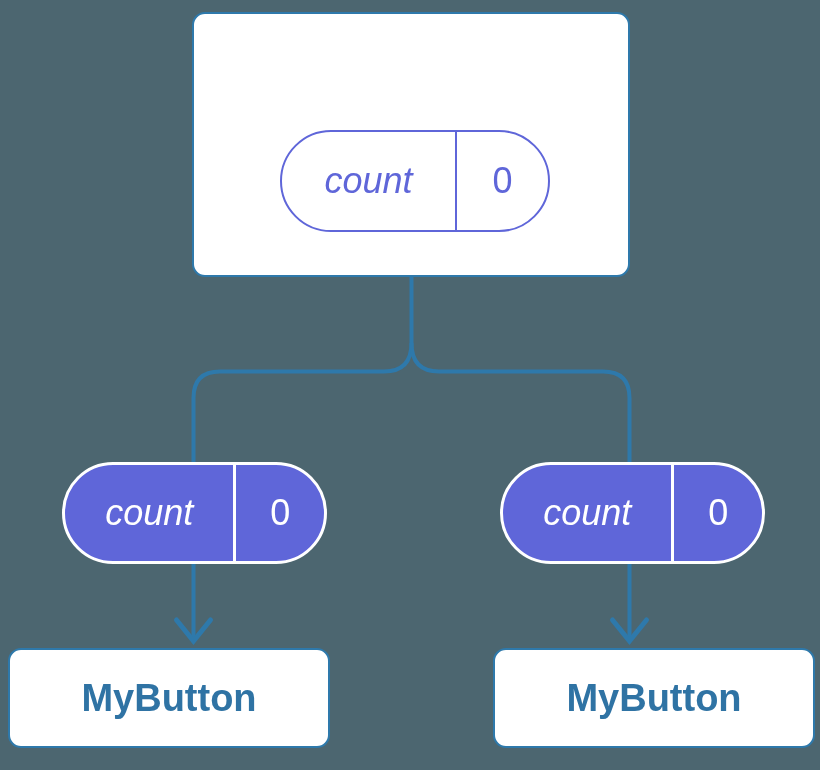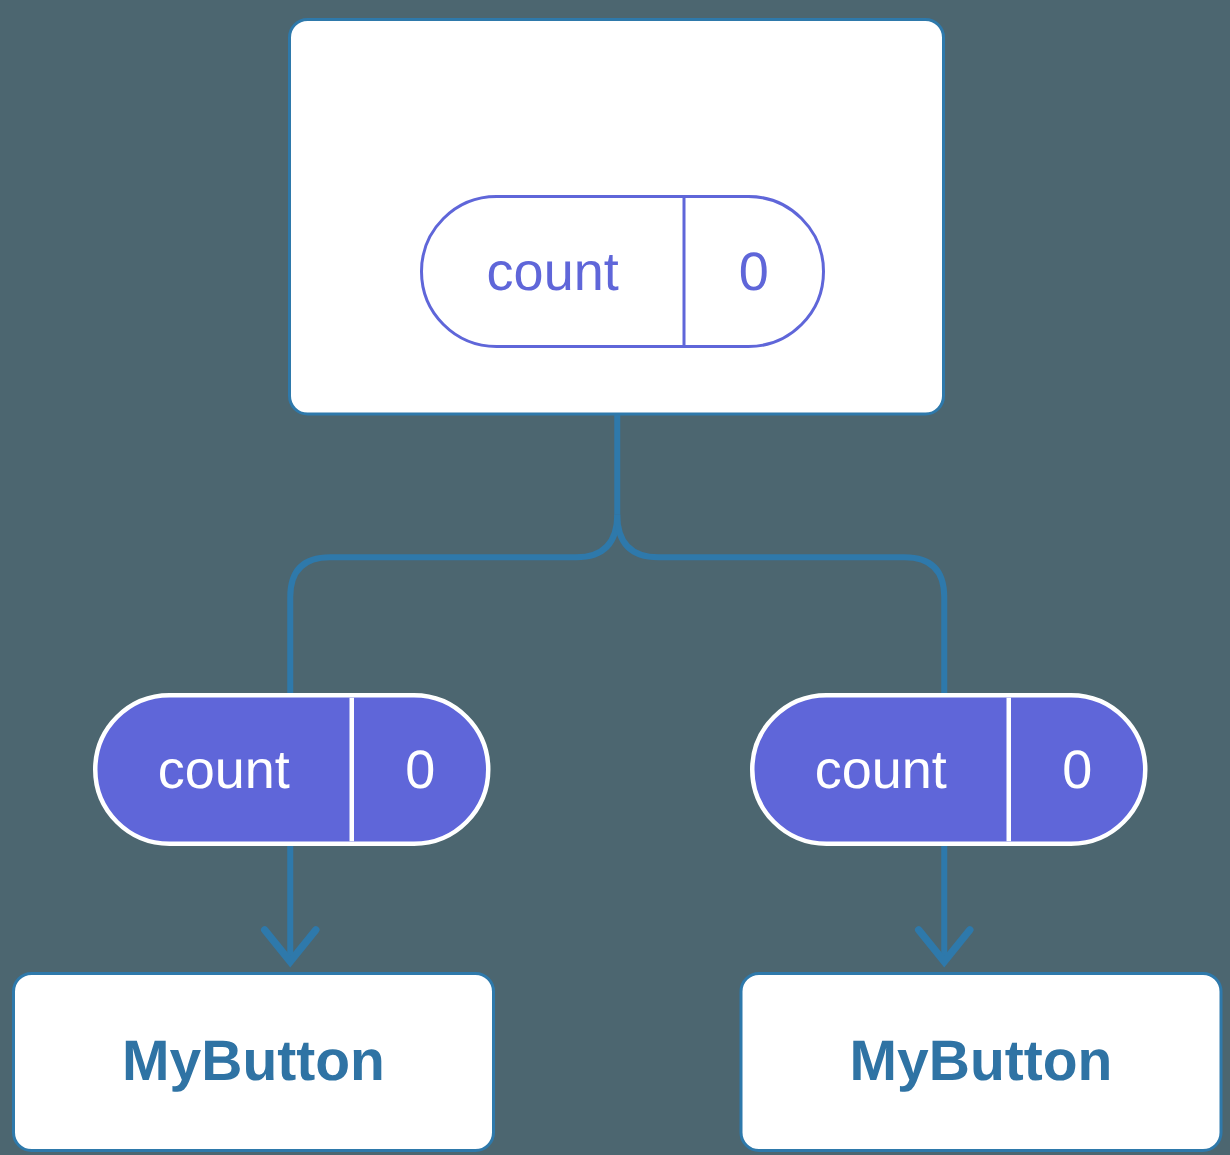--- a/index.html
+++ b/index.html
@@ -32,21 +32,21 @@
   }
 
   .pill {
     position: absolute;
     box-sizing: border-box;
     display: flex;
     border-radius: 51px;
     font-size: 36px;
     overflow: hidden;
   }
-  .pill-label { flex: 0 0 65%; display: flex; align-items: center; justify-content: center; }
+  .pill-label { flex: 0 0 65%; display: flex; align-items: center; justify-content: center; font-style: italic; }
   .pill-value { flex: 1 1 auto; display: flex; align-items: center; justify-content: center; }
 
   .pill-outline {
     left: 86px; top: 116px; width: 270px; height: 102px;
     background: var(--node-fill, #FFFFFF);
     border: 2px solid var(--purple, #5F66D9);
     color: var(--purple, #5F66D9);
   }
   .pill-outline .pill-value { border-left: 2px solid var(--purple, #5F66D9); }
 
@@ -54,21 +54,21 @@
     top: 462px; width: 265px; height: 102px;
     background: var(--purple, #5F66D9);
     border: 3px solid #FFFFFF;
     color: #FFFFFF;
   }
   .pill-solid .pill-value { border-left: 3px solid #FFFFFF; }
   .pill-left  { left: 62px; }
   .pill-right { left: 500px; }
 
   .child-card {
-    top: 648px; width: 322px; height: 120px;
+    top: 648px; width: 322px; height: 100px;
     display: flex; align-items: center; justify-content: center;
     font-size: 38px; font-weight: bold;
   }
   .child-left  { left: 8px; }
   .child-right { left: 493px; }
 </style>
 </head>
 <body>
 
 <div class="canvas">

